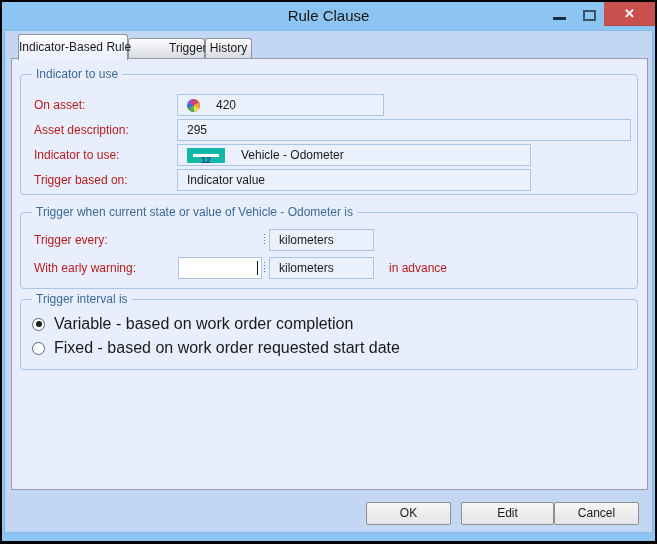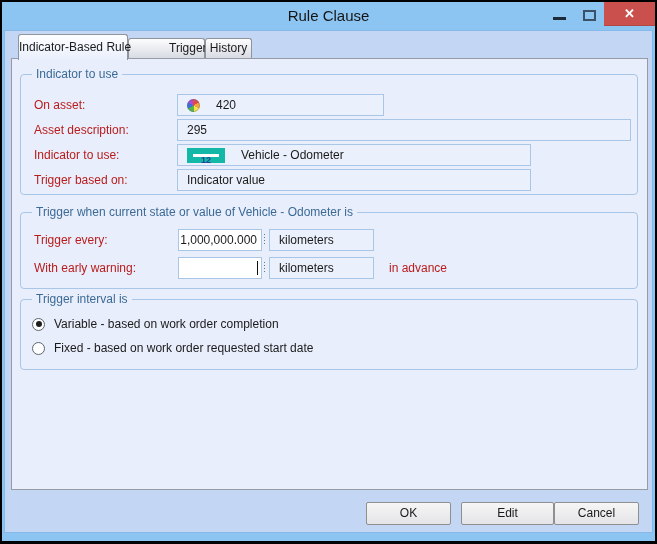--- a/index.html
+++ b/index.html
@@ -86,21 +86,21 @@
     background:repeating-linear-gradient(#6c7585 0 1px,transparent 1px 3px);}
   .d1{left:243px;} .d2{left:243px;top:49px;}
   .caret{position:absolute;right:3px;top:3px;width:1px;height:14px;background:#111;}
   
   .radio-row{position:absolute;left:11px;height:20px;display:flex;align-items:center;gap:9px;}
   .o1{top:14px;} .o2{top:38px;}
   .radio{width:13px;height:13px;border-radius:50%;border:1px solid #5c6672;background:#fff;
     display:flex;align-items:center;justify-content:center;flex:0 0 auto;}
   .radio .dot{width:6px;height:6px;border-radius:50%;background:#1e1e1e;display:none;}
   .radio.selected .dot{display:block;}
-  .radio-label{font-size:12px;color:#1a1a1a;white-space:nowrap;}
+  .radio-label{font-size:16px;color:#1a1a1a;white-space:nowrap;}
   
   .btn{
     position:absolute;top:471px;height:23px;font-size:12px;color:#1a1a1a;
     background:linear-gradient(#f6f6f6,#e4e4e8);border:1px solid #8f8f8f;
     border-radius:2px;text-align:center;line-height:21px;
   }
   .btn-ok{left:361px;width:85px;}
   .btn-edit{left:456px;width:93px;}
   .btn-cancel{left:549px;width:85px;}
 </style>
@@ -153,23 +153,20 @@
         <div class="lbl r4">Trigger based on:</div>
         <div class="field r4" style="left:156px;width:354px;">
           <span>Indicator value</span>
         </div>
       </div>
 
       <div class="group g2">
         <div class="legend">Trigger when current state or value of Vehicle - Odometer is</div>
 
         <div class="lbl t1">Trigger every:</div>
-        <div class="field white num t1" style="left:157px;width:84px;">
-          <span>1,000,000.000</span>
-        </div>
         <div class="dots d1"></div>
         <div class="field t1" style="left:248px;width:105px;">
           <span>kilometers</span>
         </div>
 
         <div class="lbl t2">With early warning:</div>
         <div class="field white num t2" style="left:157px;width:84px;">
           <span></span>
           <span class="caret"></span>
         </div>

